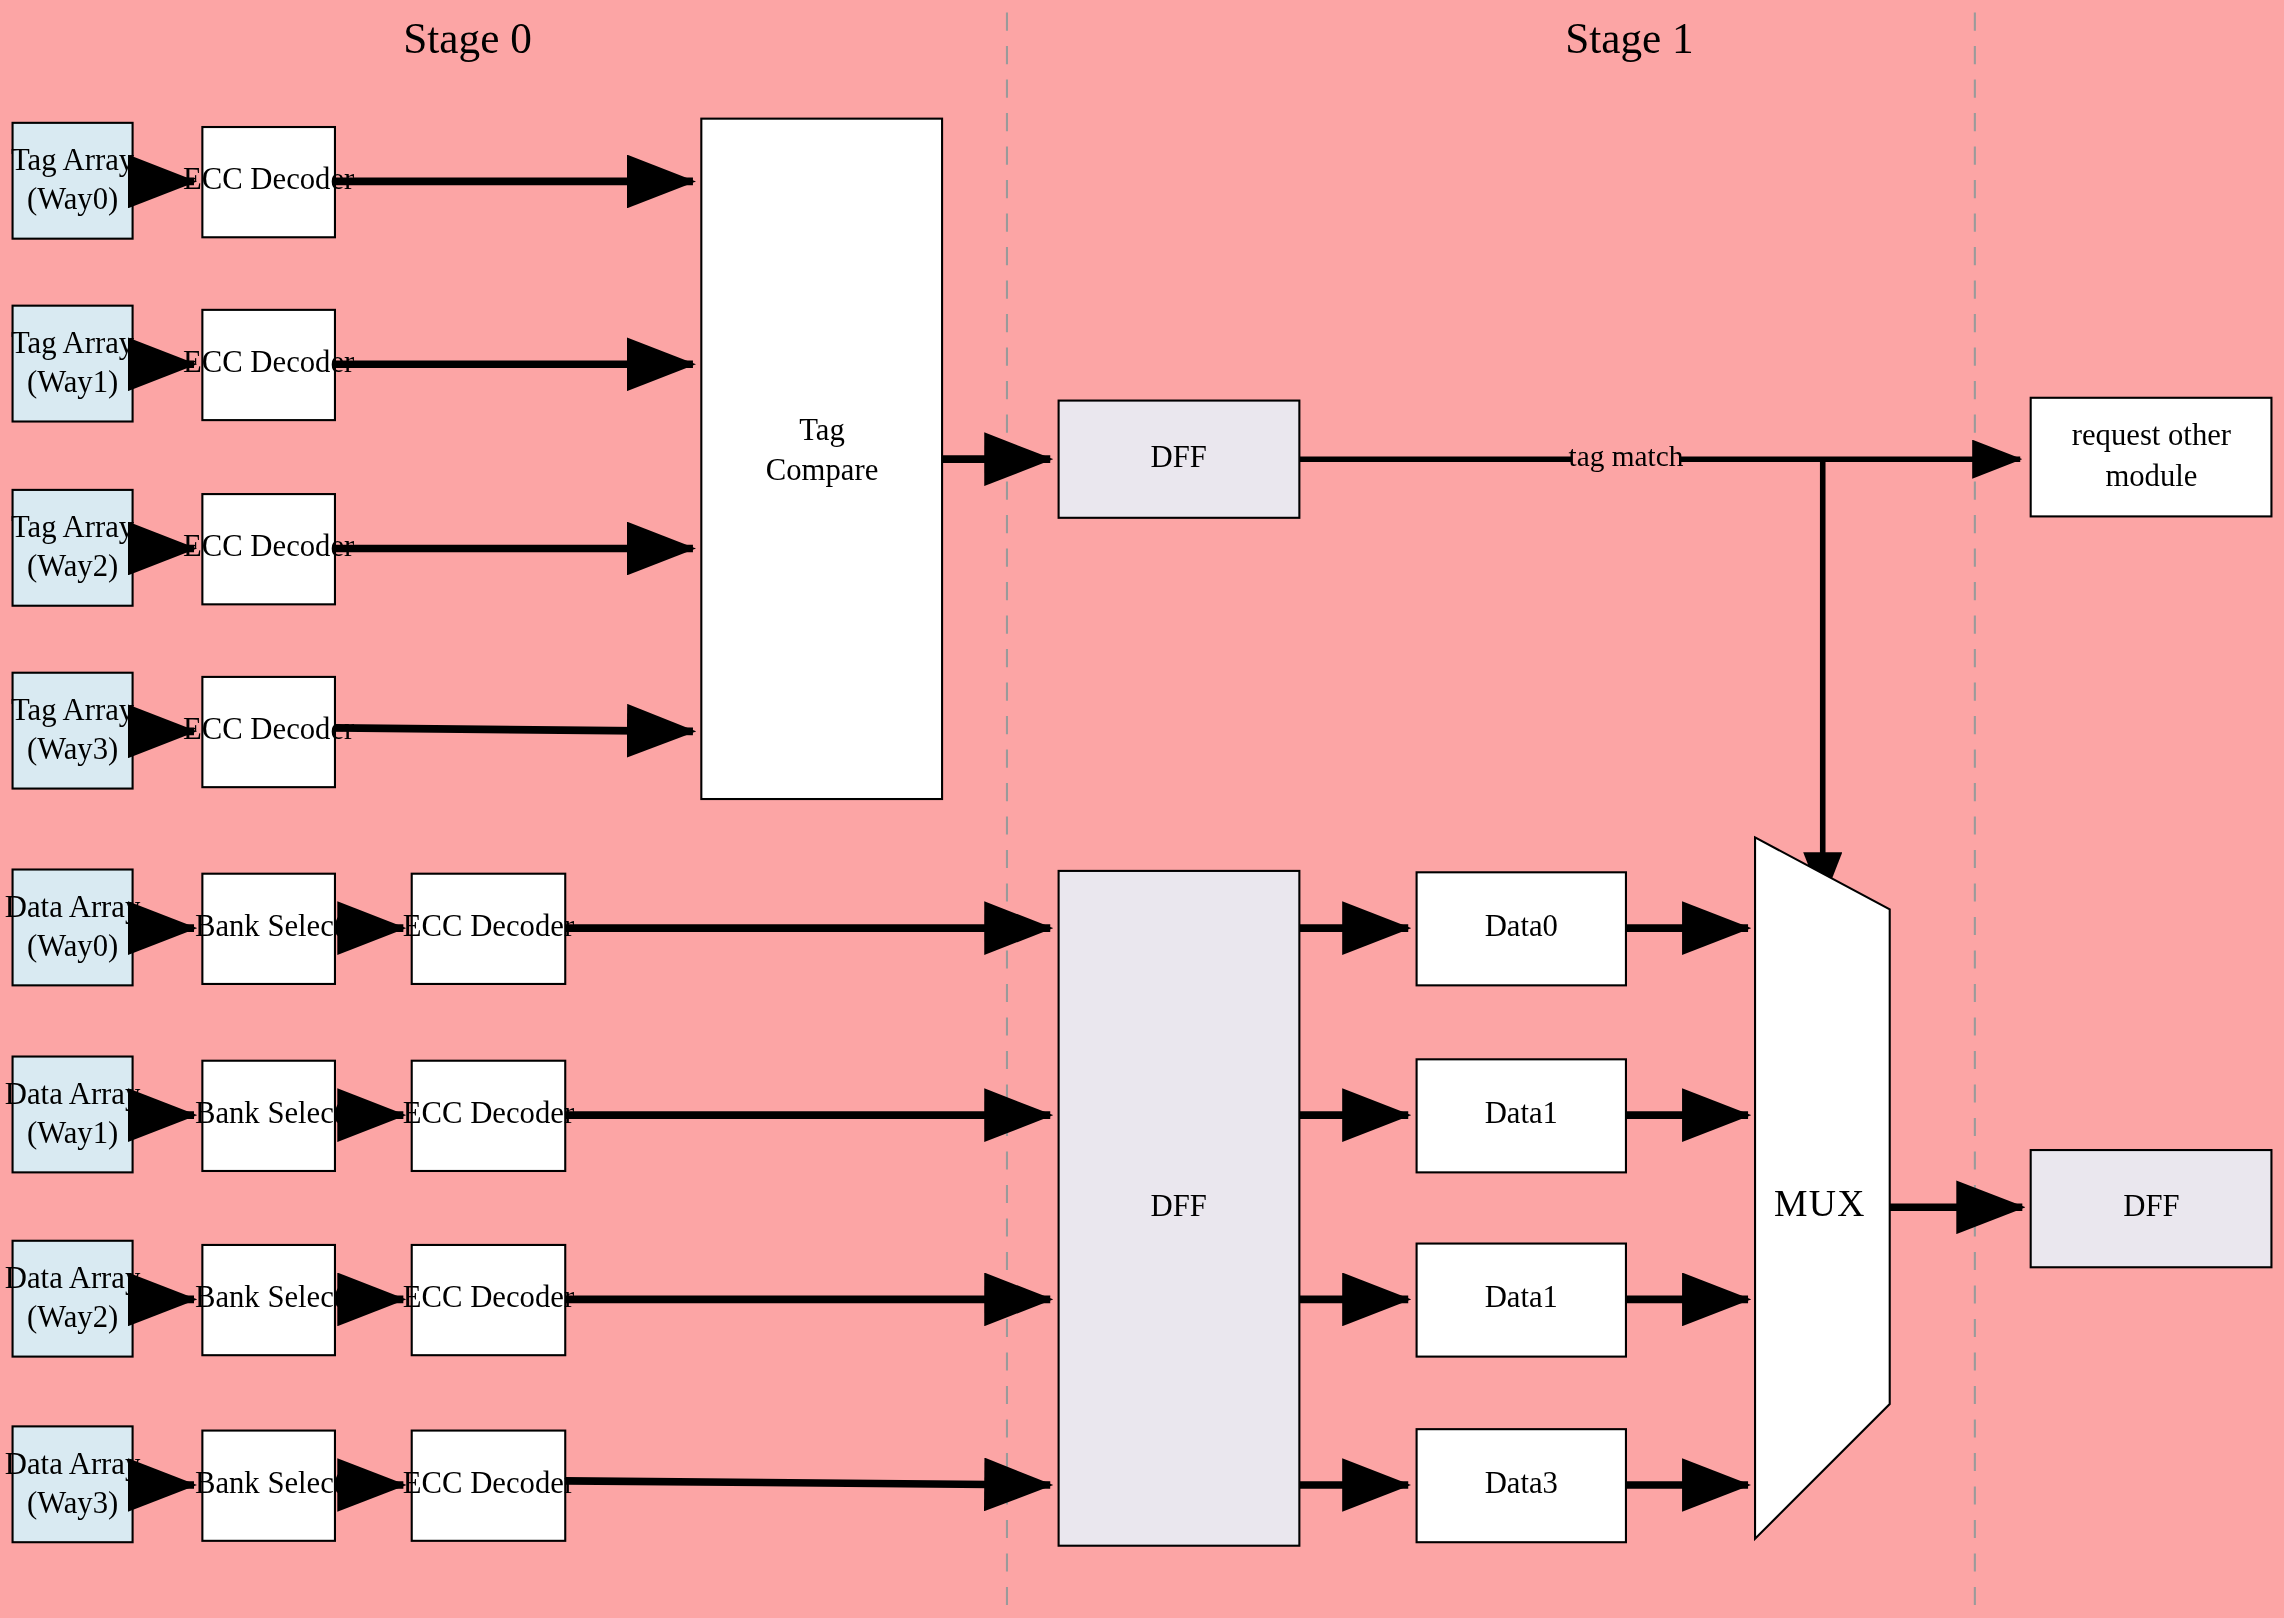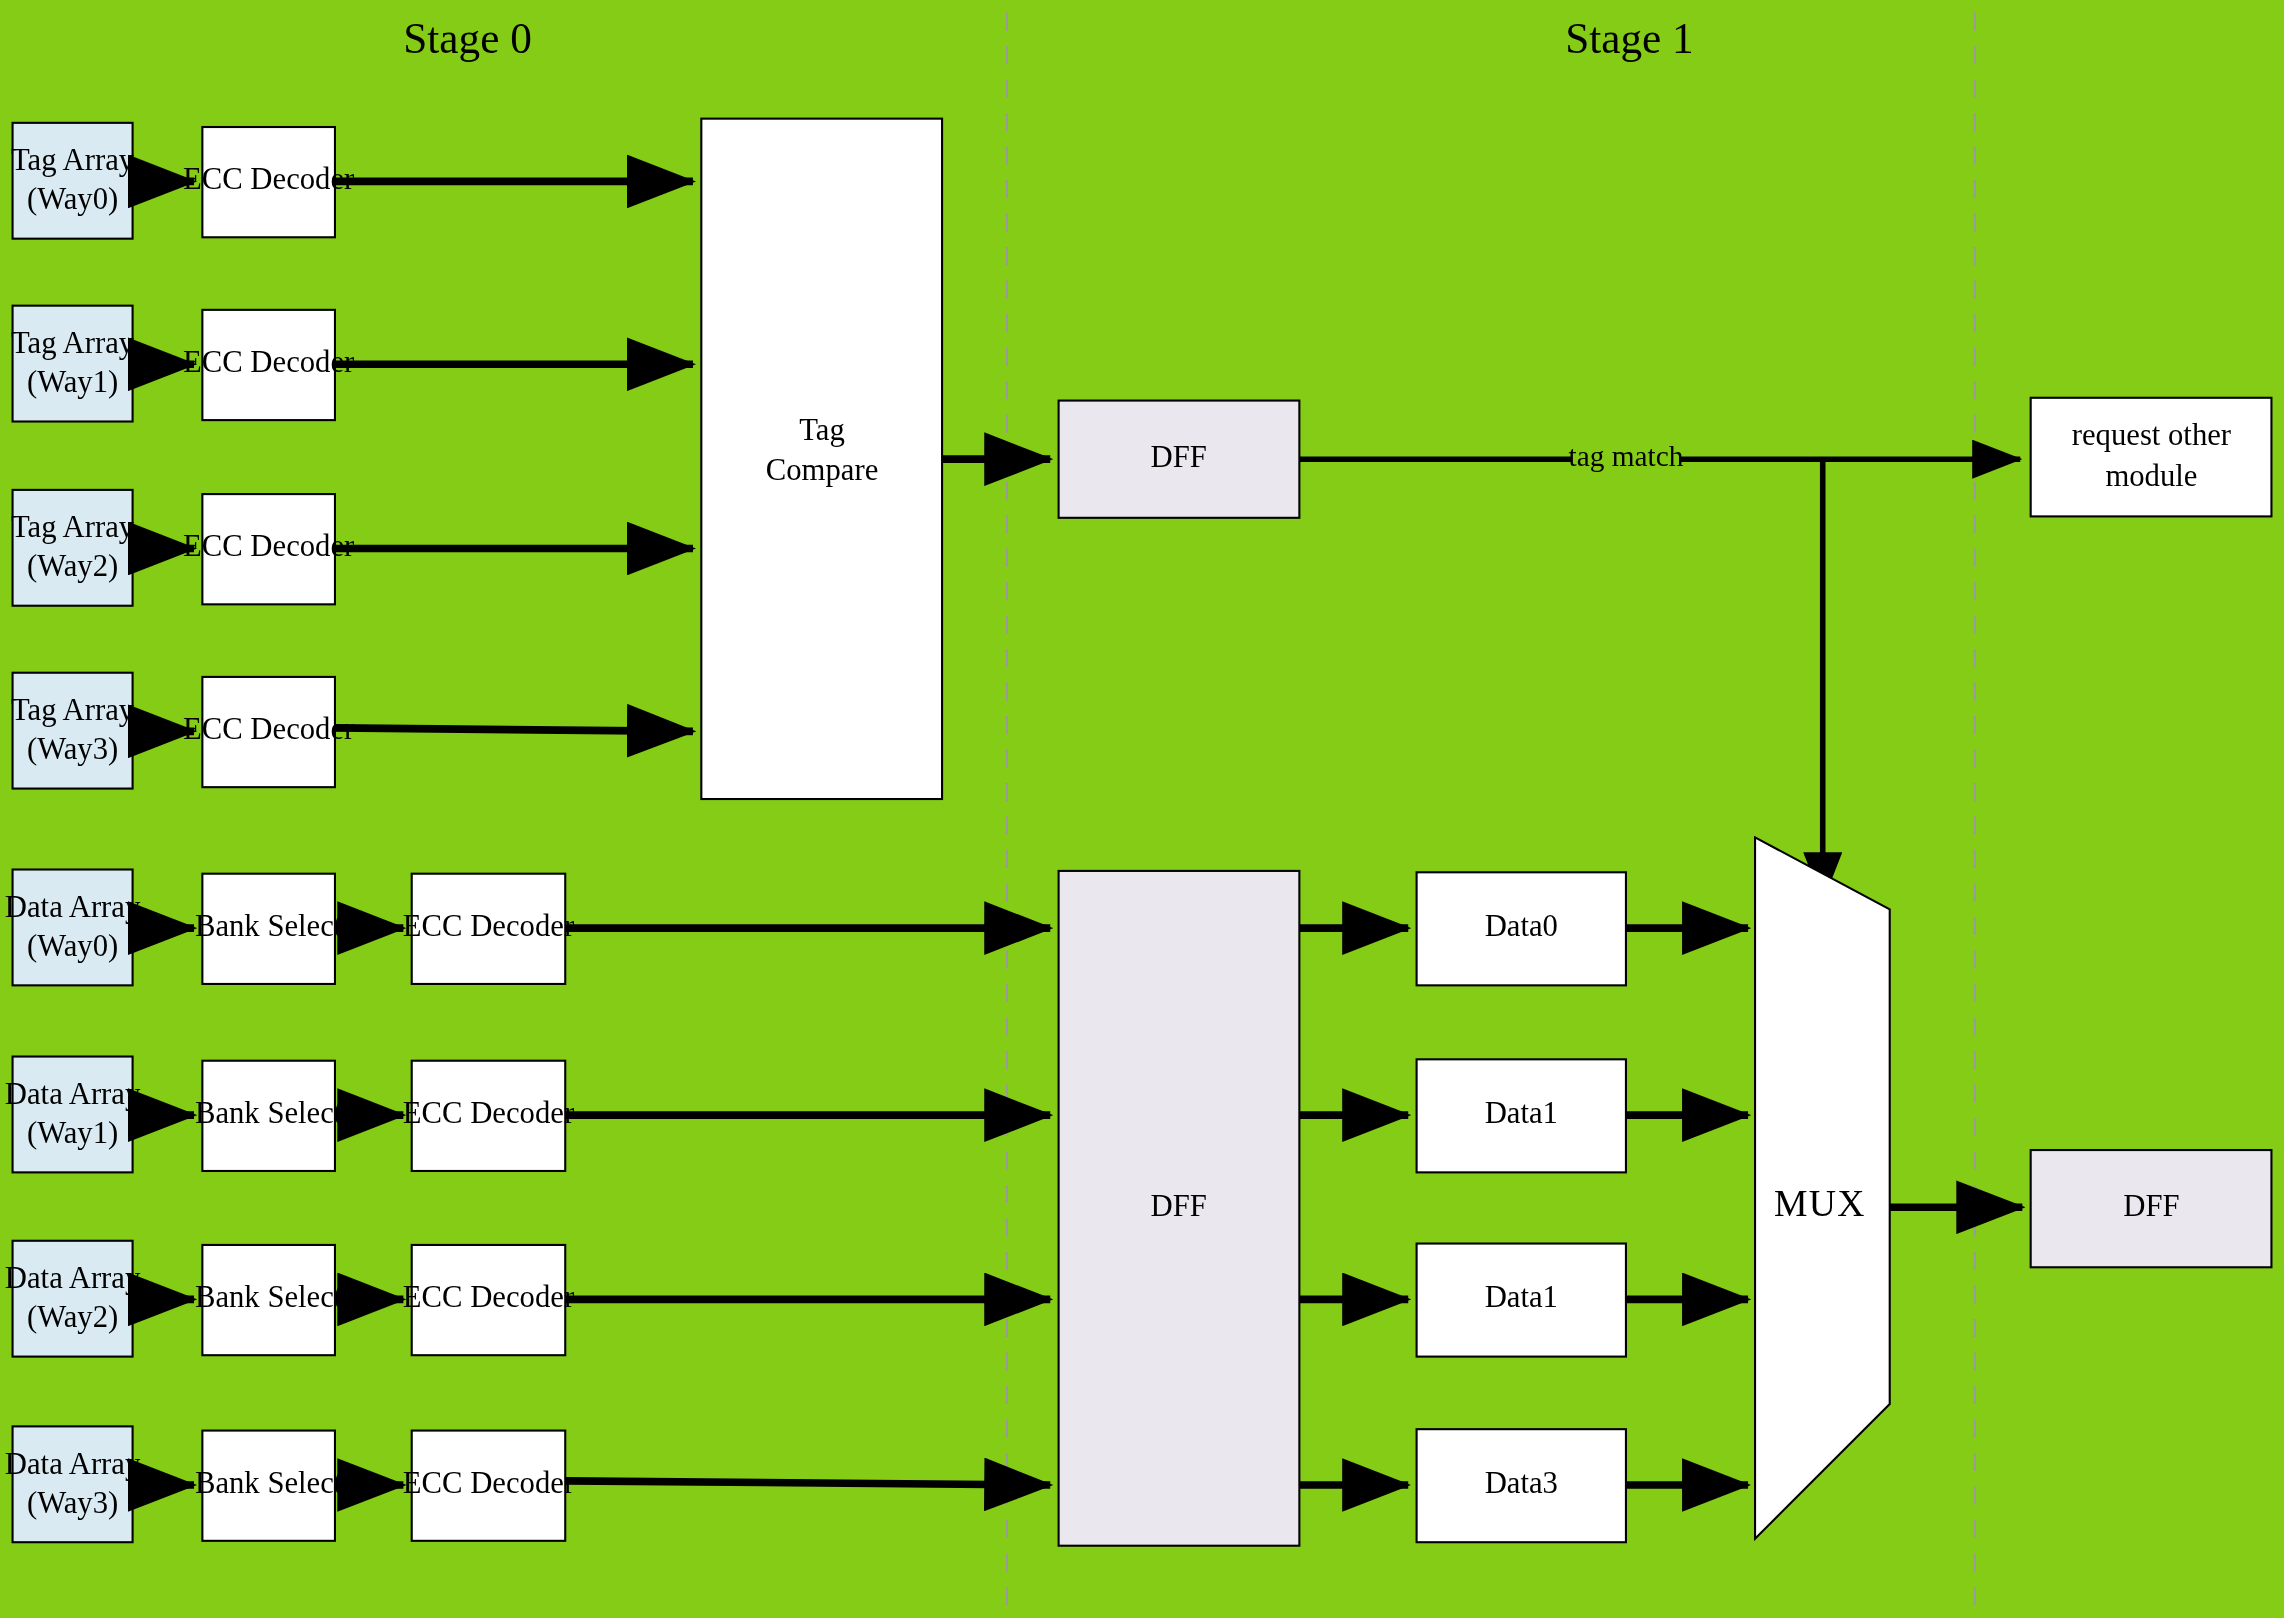--- a/index.html
+++ b/index.html
@@ -1,21 +1,21 @@
 <!DOCTYPE html>
 <html style="font-size:11px"><head>
 <meta charset="utf-8">
 <title>Cache Pipeline Diagram</title>
 <style>
   html,body{margin:0;padding:0;background:#ffffff;}
   body{
     font-family:"Liberation Serif","DejaVu Serif",serif;
     width:2284px;height:1619px;overflow:hidden;
   }
-  #stage{position:relative;width:2284px;height:1619px;background:#84cc16;}
+  #stage{position:relative;width:2284px;height:1619px;background:#fca5a5;}
   svg#diagram{position:absolute;left:0;top:0;width:2284px;height:1619px;display:block;}
   .blk{stroke:#000;stroke-width:3;}
   .blk-array{fill:#d9eaf2;}
   .blk-white{fill:#ffffff;}
   .blk-dff{fill:#eae7ee;}
   .mux-shape{fill:#ffffff;stroke:#000;stroke-width:3;}
   .wire{stroke:#000;stroke-width:11;fill:none;stroke-linecap:butt;}
   .wire-thin{stroke:#000;stroke-width:8;fill:none;}
   .divider{stroke:#9a9a9a;stroke-width:3;stroke-dasharray:26 22;fill:none;}
   text{fill:#000;font-family:"Liberation Serif","DejaVu Serif",serif;}

